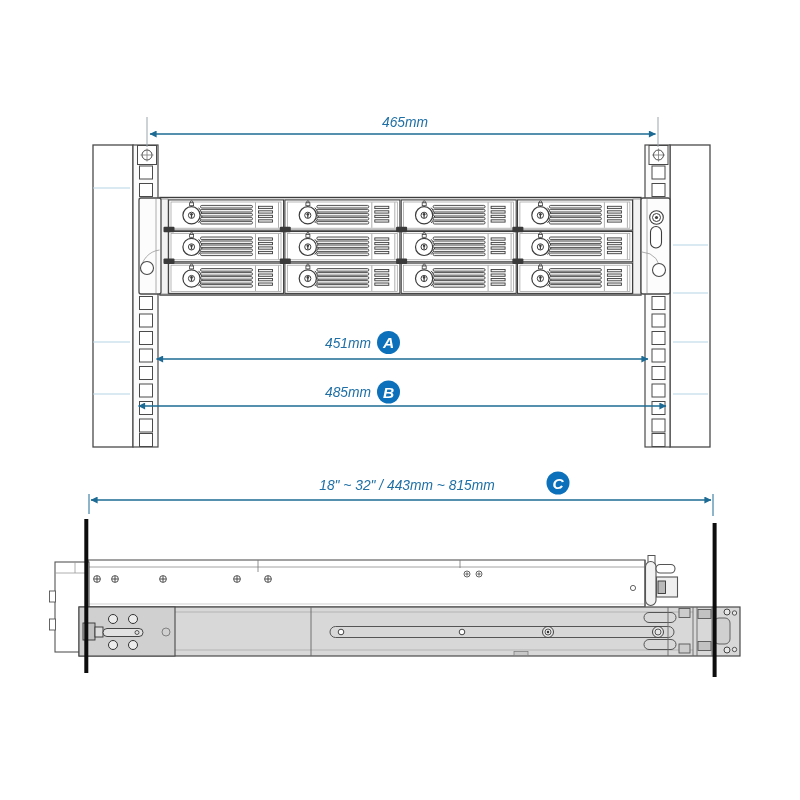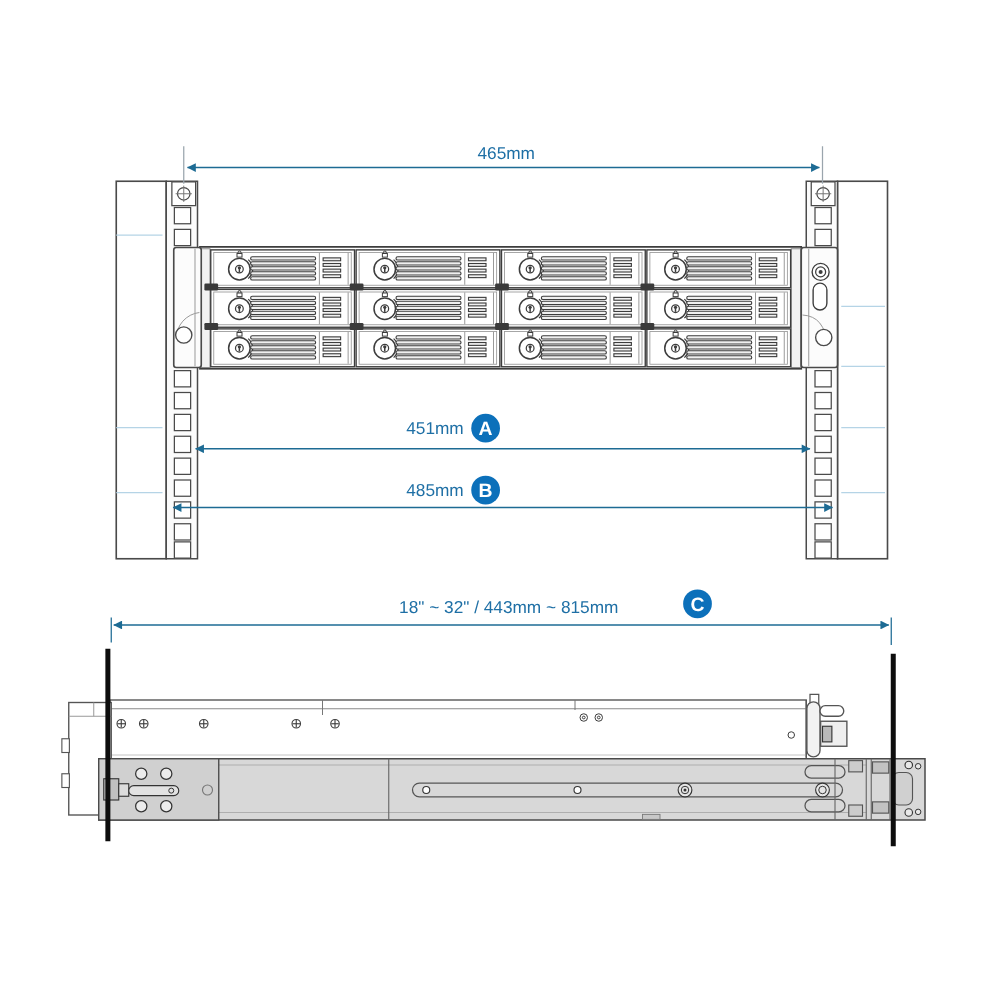--- a/index.html
+++ b/index.html
@@ -1,16 +1,16 @@
 <!DOCTYPE html>
 <html><head>
 <meta charset="utf-8">
 <style>
   html,body{margin:0;padding:0;background:#ffffff;}
-  .canvas{width:800px;height:800px;position:relative;background:#fff;overflow:hidden;}
+  .canvas{width:800px;height:800px;position:relative;background:#fff;overflow:hidden;font-style:italic;}
   svg{display:block;}
   text{font-family:"Liberation Sans","DejaVu Sans",sans-serif;}
   .dimlabel{font-size:13.8px;}
   .badgeletter{font-size:15.5px;font-weight:bold;fill:#ffffff;text-anchor:middle;}
 </style>
 </head>
 <body>
 
 <div class="canvas">
 <svg width="800" height="800" viewBox="0 0 800 800">

